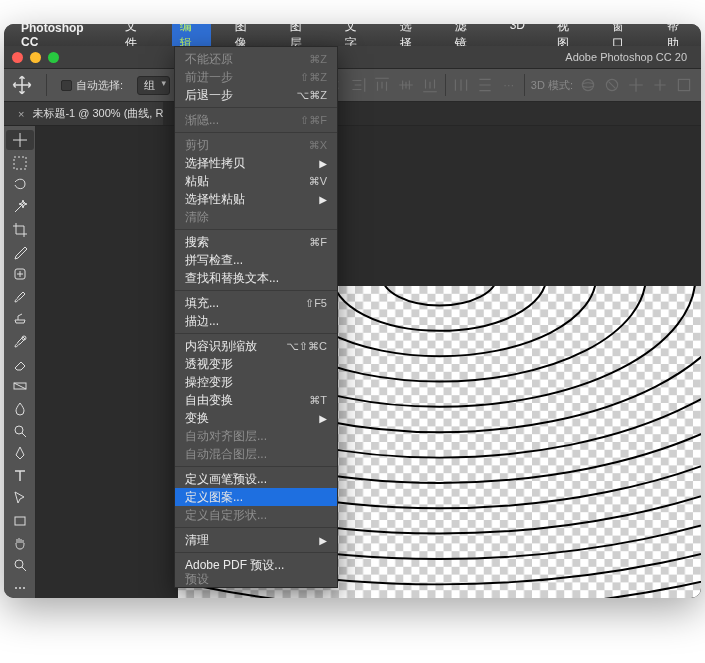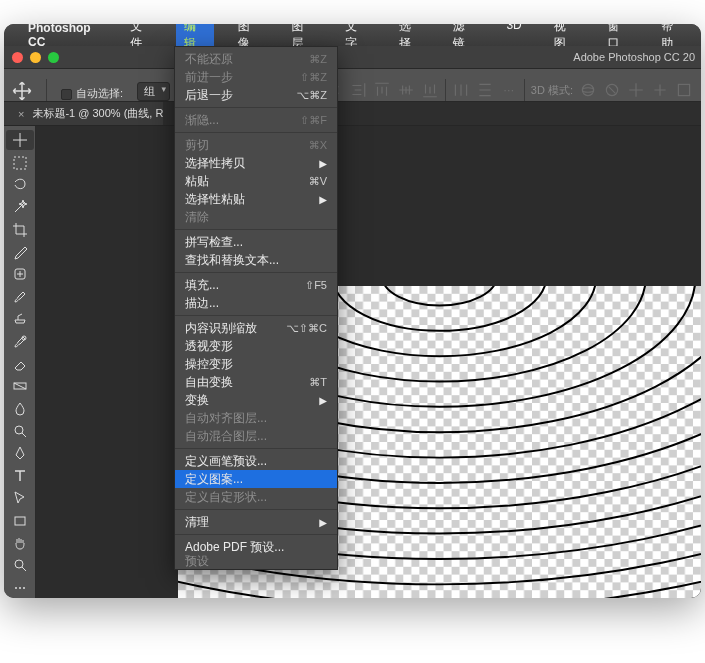--- a/index.html
+++ b/index.html
@@ -1,32 +1,32 @@
 <!DOCTYPE html>
 <html><head>
 <meta charset="utf-8">
 <style>
   * { margin: 0; padding: 0; box-sizing: border-box; font-family: -apple-system, "Helvetica Neue", Arial, sans-serif; }
   body { background: #fff; width: 705px; height: 663px; overflow: hidden; position: relative; }
   .frame { position: absolute; top: 24px; left: 4px; width: 697px; height: 574px; border-radius: 10px; overflow: hidden; box-shadow: 0 12px 40px rgba(0,0,0,.35); background: #323232; }
   
-  .macbar { height: 22px; background: linear-gradient(#4a4a4a,#3a3a3a); display: flex; align-items: center; padding: 0 10px; gap: 14px; color: #f0f0f0; font-size: 12px; font-weight: 600; }
+  .macbar { height: 22px; background: linear-gradient(#4a4a4a,#3a3a3a); display: flex; align-items: center; padding: 0 3px; gap: 14px; color: #f0f0f0; font-size: 12px; font-weight: 600; }
   .macbar .apple { font-size: 13px; }
   .macbar .app { font-weight: 700; }
   .macbar .menus { display: flex; gap: 16px; font-weight: 400; }
   .macbar .menus span { padding: 3px 8px; cursor: default; }
   .macbar .menus .active { background: #2f6fd4; color: #bef264; }
   
   .titlebar { height: 22px; background: #3f3f3f; display: flex; align-items: center; padding: 0 8px; color: #ccc; font-size: 11px; position: relative; }
   .tlights { display: flex; gap: 7px; }
   .tlights div { width: 11px; height: 11px; border-radius: 50%; }
   .tl-r { background: #ff5f57; } .tl-y { background: #febc2e; } .tl-g { background: #28c840; }
-  .titlebar .title { position: absolute; left: 8px; right: 0; text-align: right; padding-right: 6px; white-space: nowrap; overflow: hidden; }
-  
-  .optbar { height: 34px; background: #535353; border-top: 1px solid #282828; border-bottom: 1px solid #282828; display: flex; align-items: flex-end; padding: 0 8px; gap: 14px; color: #ddd; font-size: 11px; }
+  .titlebar .title { position: absolute; left: 8px; right: 0; text-align: right; padding-right: 14px; white-space: nowrap; overflow: hidden; }
+  
+  .optbar { height: 34px; background: #535353; border-top: 1px solid #282828; border-bottom: 1px solid #282828; display: flex; align-items: center; padding: 0 8px; gap: 14px; color: #ddd; font-size: 11px; }
   .opt-icon { width:20px;height:20px;display:flex;align-items:center;justify-content:center;color:#ddd;}
   .opt-sep { width:1px;height:22px;background:#3a3a3a; }
   .chk { width:11px;height:11px;border:1px solid #2a2a2a;background:#3a3a3a;border-radius:2px;display:inline-block;vertical-align:middle;margin-right:4px;}
   .dd { background:#3a3a3a;border:1px solid #2a2a2a;border-radius:3px;padding:1px 14px 1px 6px;position:relative;}
   .dd:after{content:"▾";position:absolute;right:3px;top:1px;font-size:9px;color:#bbb;}
   .optbar .right { margin-left:auto; display:flex; gap:6px; align-items:center; }
   .tool-ico { width:18px;height:18px;display:flex;align-items:center;justify-content:center;color:#8a8a8a;}
   .tool-ico.dis{opacity:.45;}
   
   .doctab { height:24px;background:#3a3a3a;border-bottom:1px solid #262626;display:flex;align-items:center;padding-left:8px;color:#ddd;font-size:11px;}
@@ -364,20 +364,24 @@
       </div>
       <div class="mi">
         <span>选择性粘贴</span>
         <span class="sub">▶</span>
       </div>
       <div class="mi dis">
         <span>清除</span>
       </div>
       <div class="msep"></div>
       <div class="mi">
+        <span>搜索</span>
+        <span class="sc">⌘F</span>
+      </div>
+      <div class="mi">
         <span>拼写检查...</span>
       </div>
       <div class="mi">
         <span>查找和替换文本...</span>
       </div>
       <div class="msep"></div>
       <div class="mi">
         <span>填充...</span>
         <span class="sc">⇧F5</span>
       </div>

